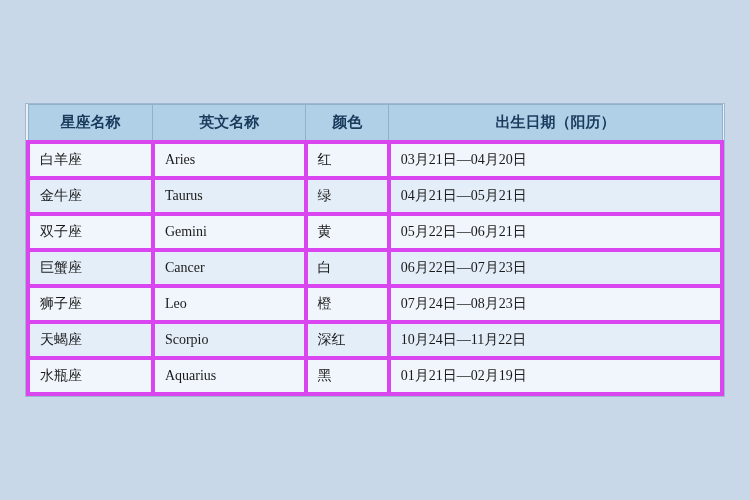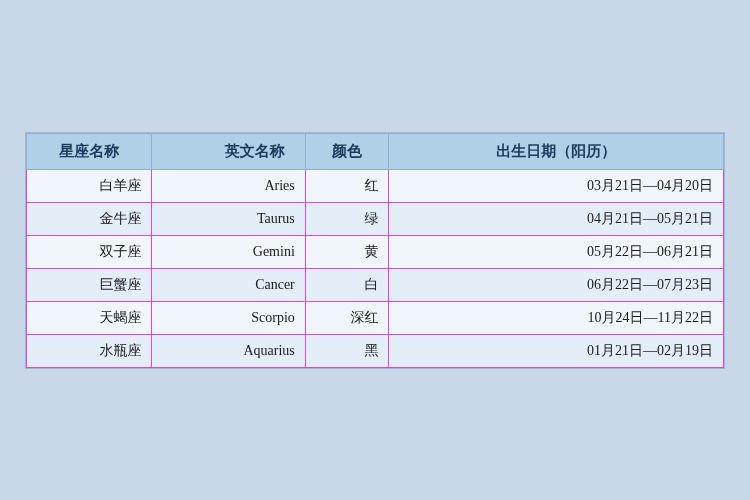--- a/index.html
+++ b/index.html
@@ -31,34 +31,34 @@
       background-color: #b0d0e8;
       border: 1px solid #90b0cc;
       padding: 8px 20px;
       text-align: center;
       font-weight: bold;
       color: #1a3a5c;
       font-size: 15px;
     }
 
     tbody tr td {
-      border: 1px solid #d946ef;
+      border: 4px solid #d946ef;
       padding: 7px 10px;
-      text-align: right;
+      text-align: left;
       color: #1a1a1a;
       background-color: #f0f6fc;
       font-size: 14px;
     }
 
     tbody tr:nth-child(even) td {
       background-color: #e4eef8;
     }
 
     .col-zh { width: 18%; }
-    .col-en { width: 22%; text-align: right; }
+    .col-en { width: 22%; }
     .col-color { width: 12%; }
     .col-date { width: 48%; }
   </style>
 </head>
 <body>
 
 <div class="table-container">
   <table>
     <thead>
       <tr>
@@ -87,20 +87,26 @@
           <td>黄</td>
           <td>05月22日—06月21日</td>
         </tr>
         <tr>
           <td>巨蟹座</td>
           <td>Cancer</td>
           <td>白</td>
           <td>06月22日—07月23日</td>
         </tr>
         <tr>
+          <td>狮子座</td>
+          <td>Leo</td>
+          <td>橙</td>
+          <td>07月24日—08月23日</td>
+        </tr>
+        <tr>
           <td>天蝎座</td>
           <td>Scorpio</td>
           <td>深红</td>
           <td>10月24日—11月22日</td>
         </tr>
         <tr>
           <td>水瓶座</td>
           <td>Aquarius</td>
           <td>黑</td>
           <td>01月21日—02月19日</td>

